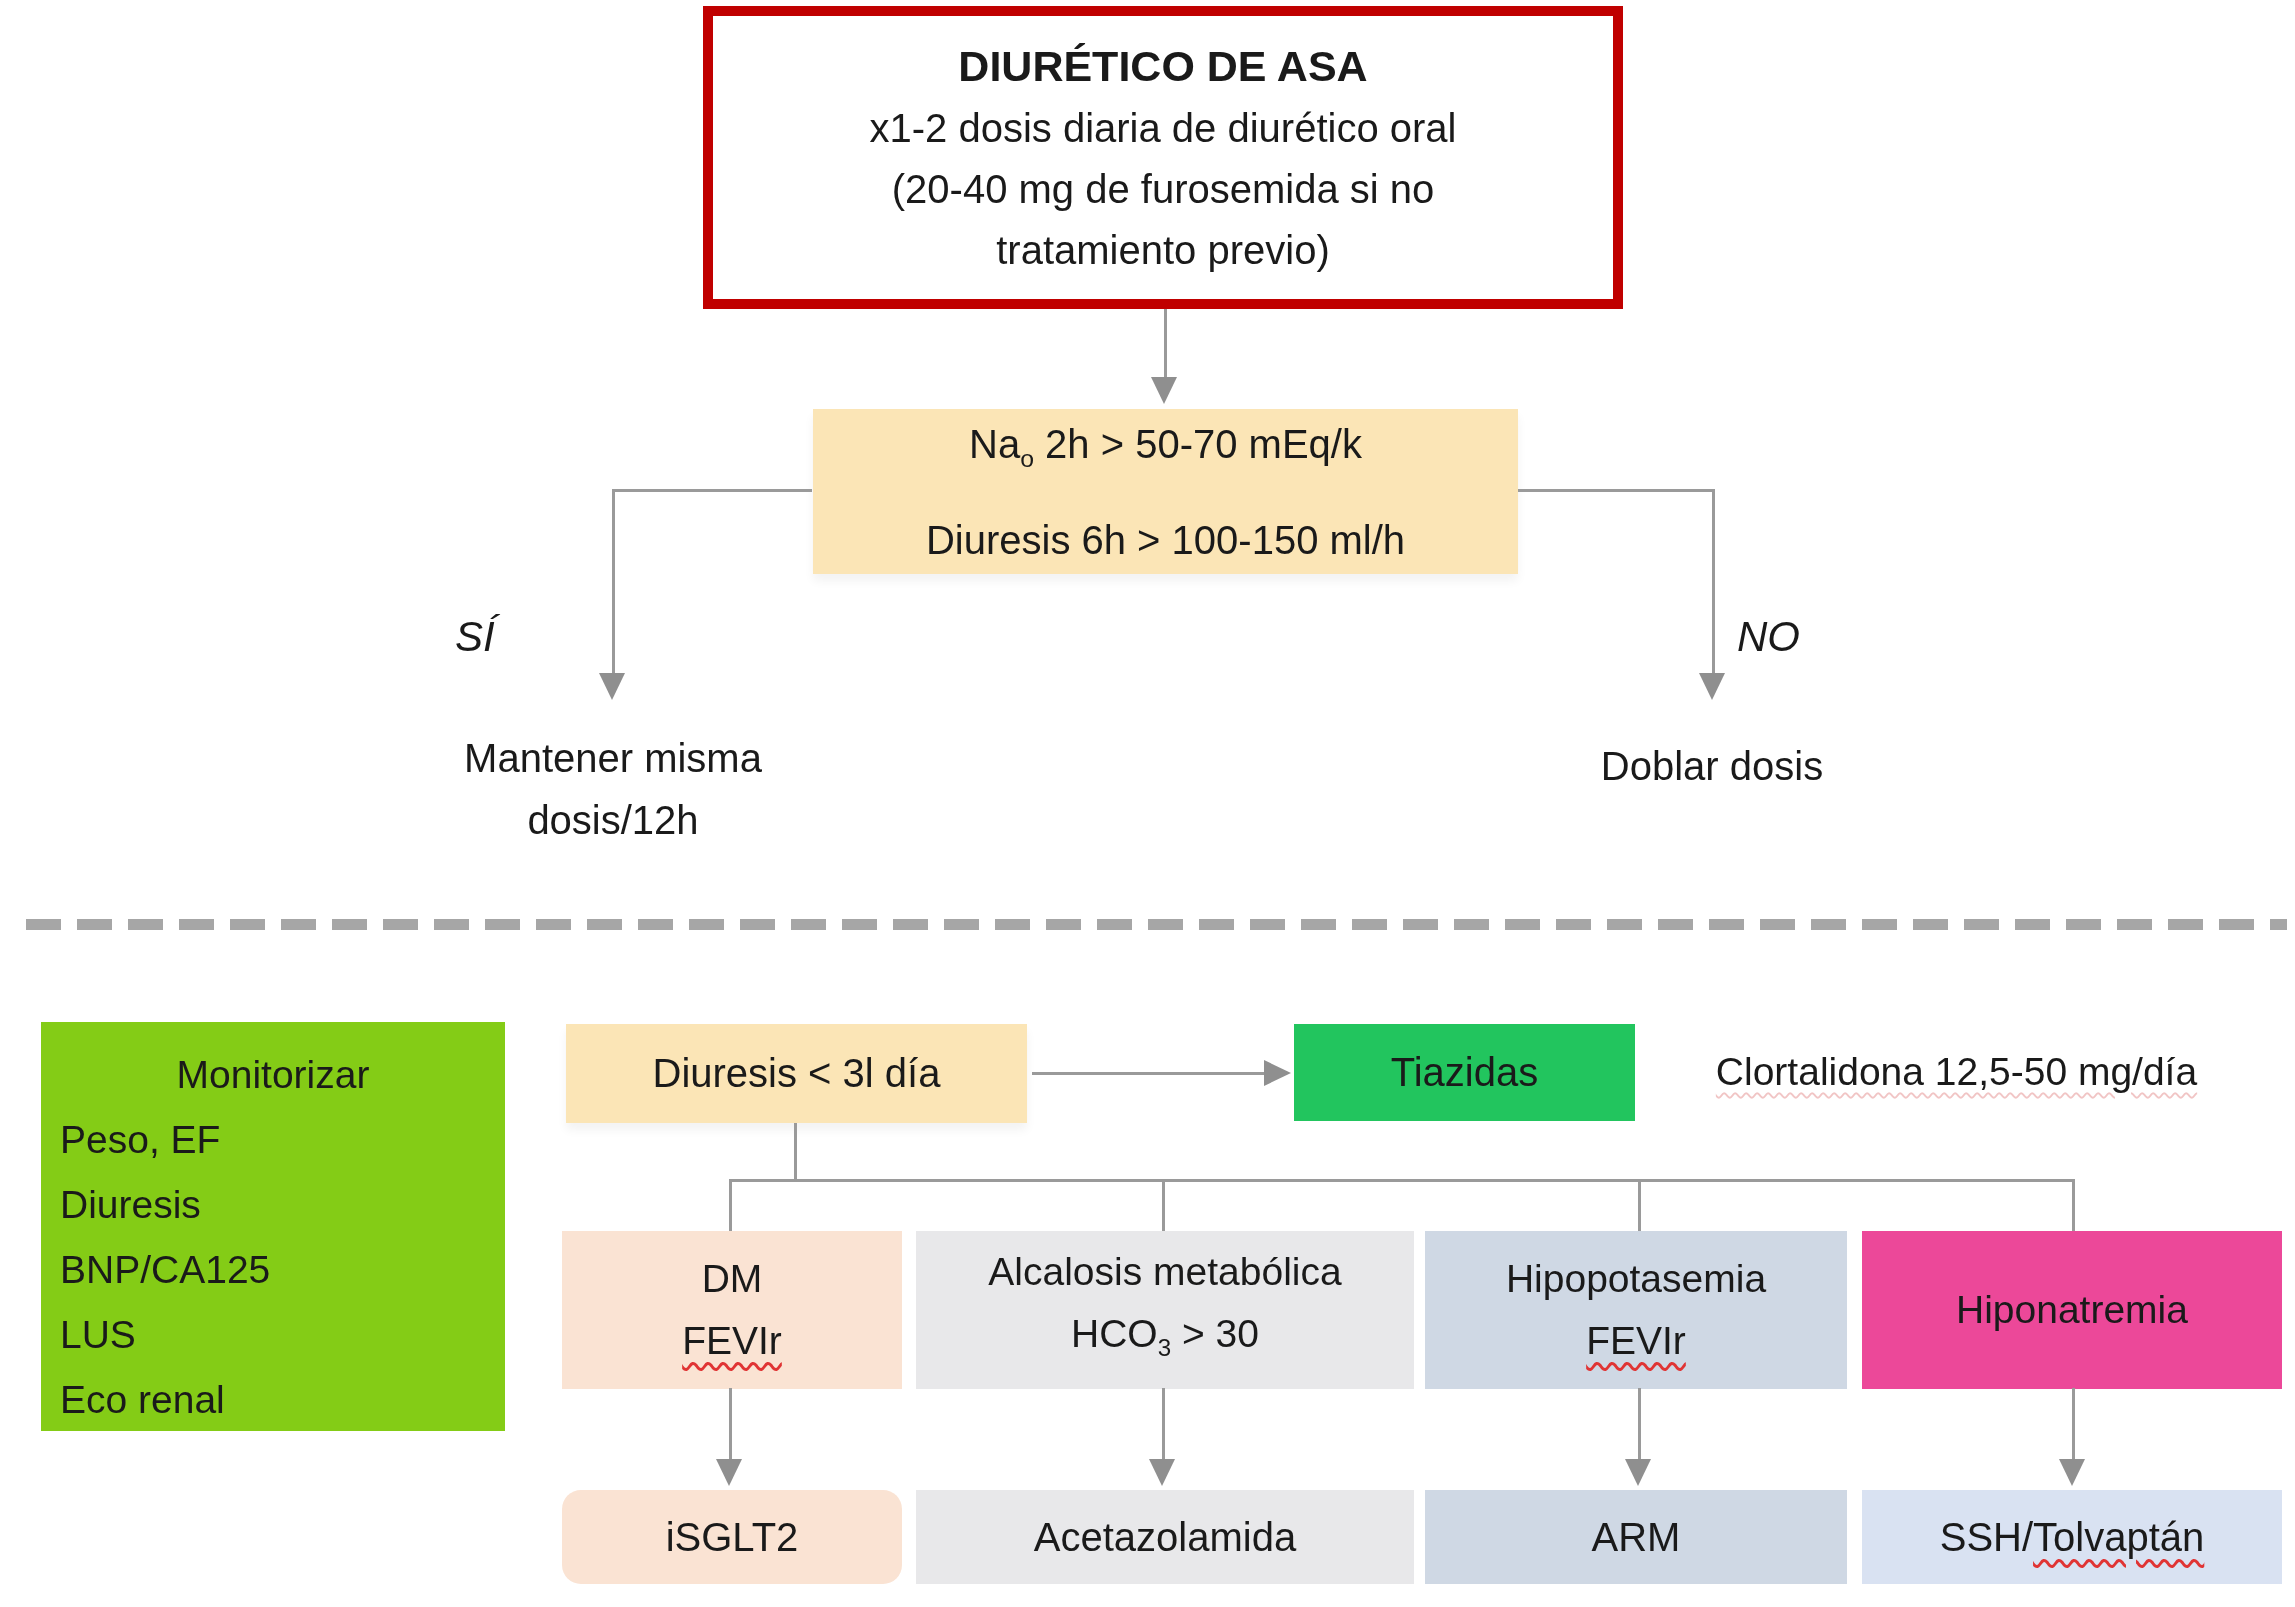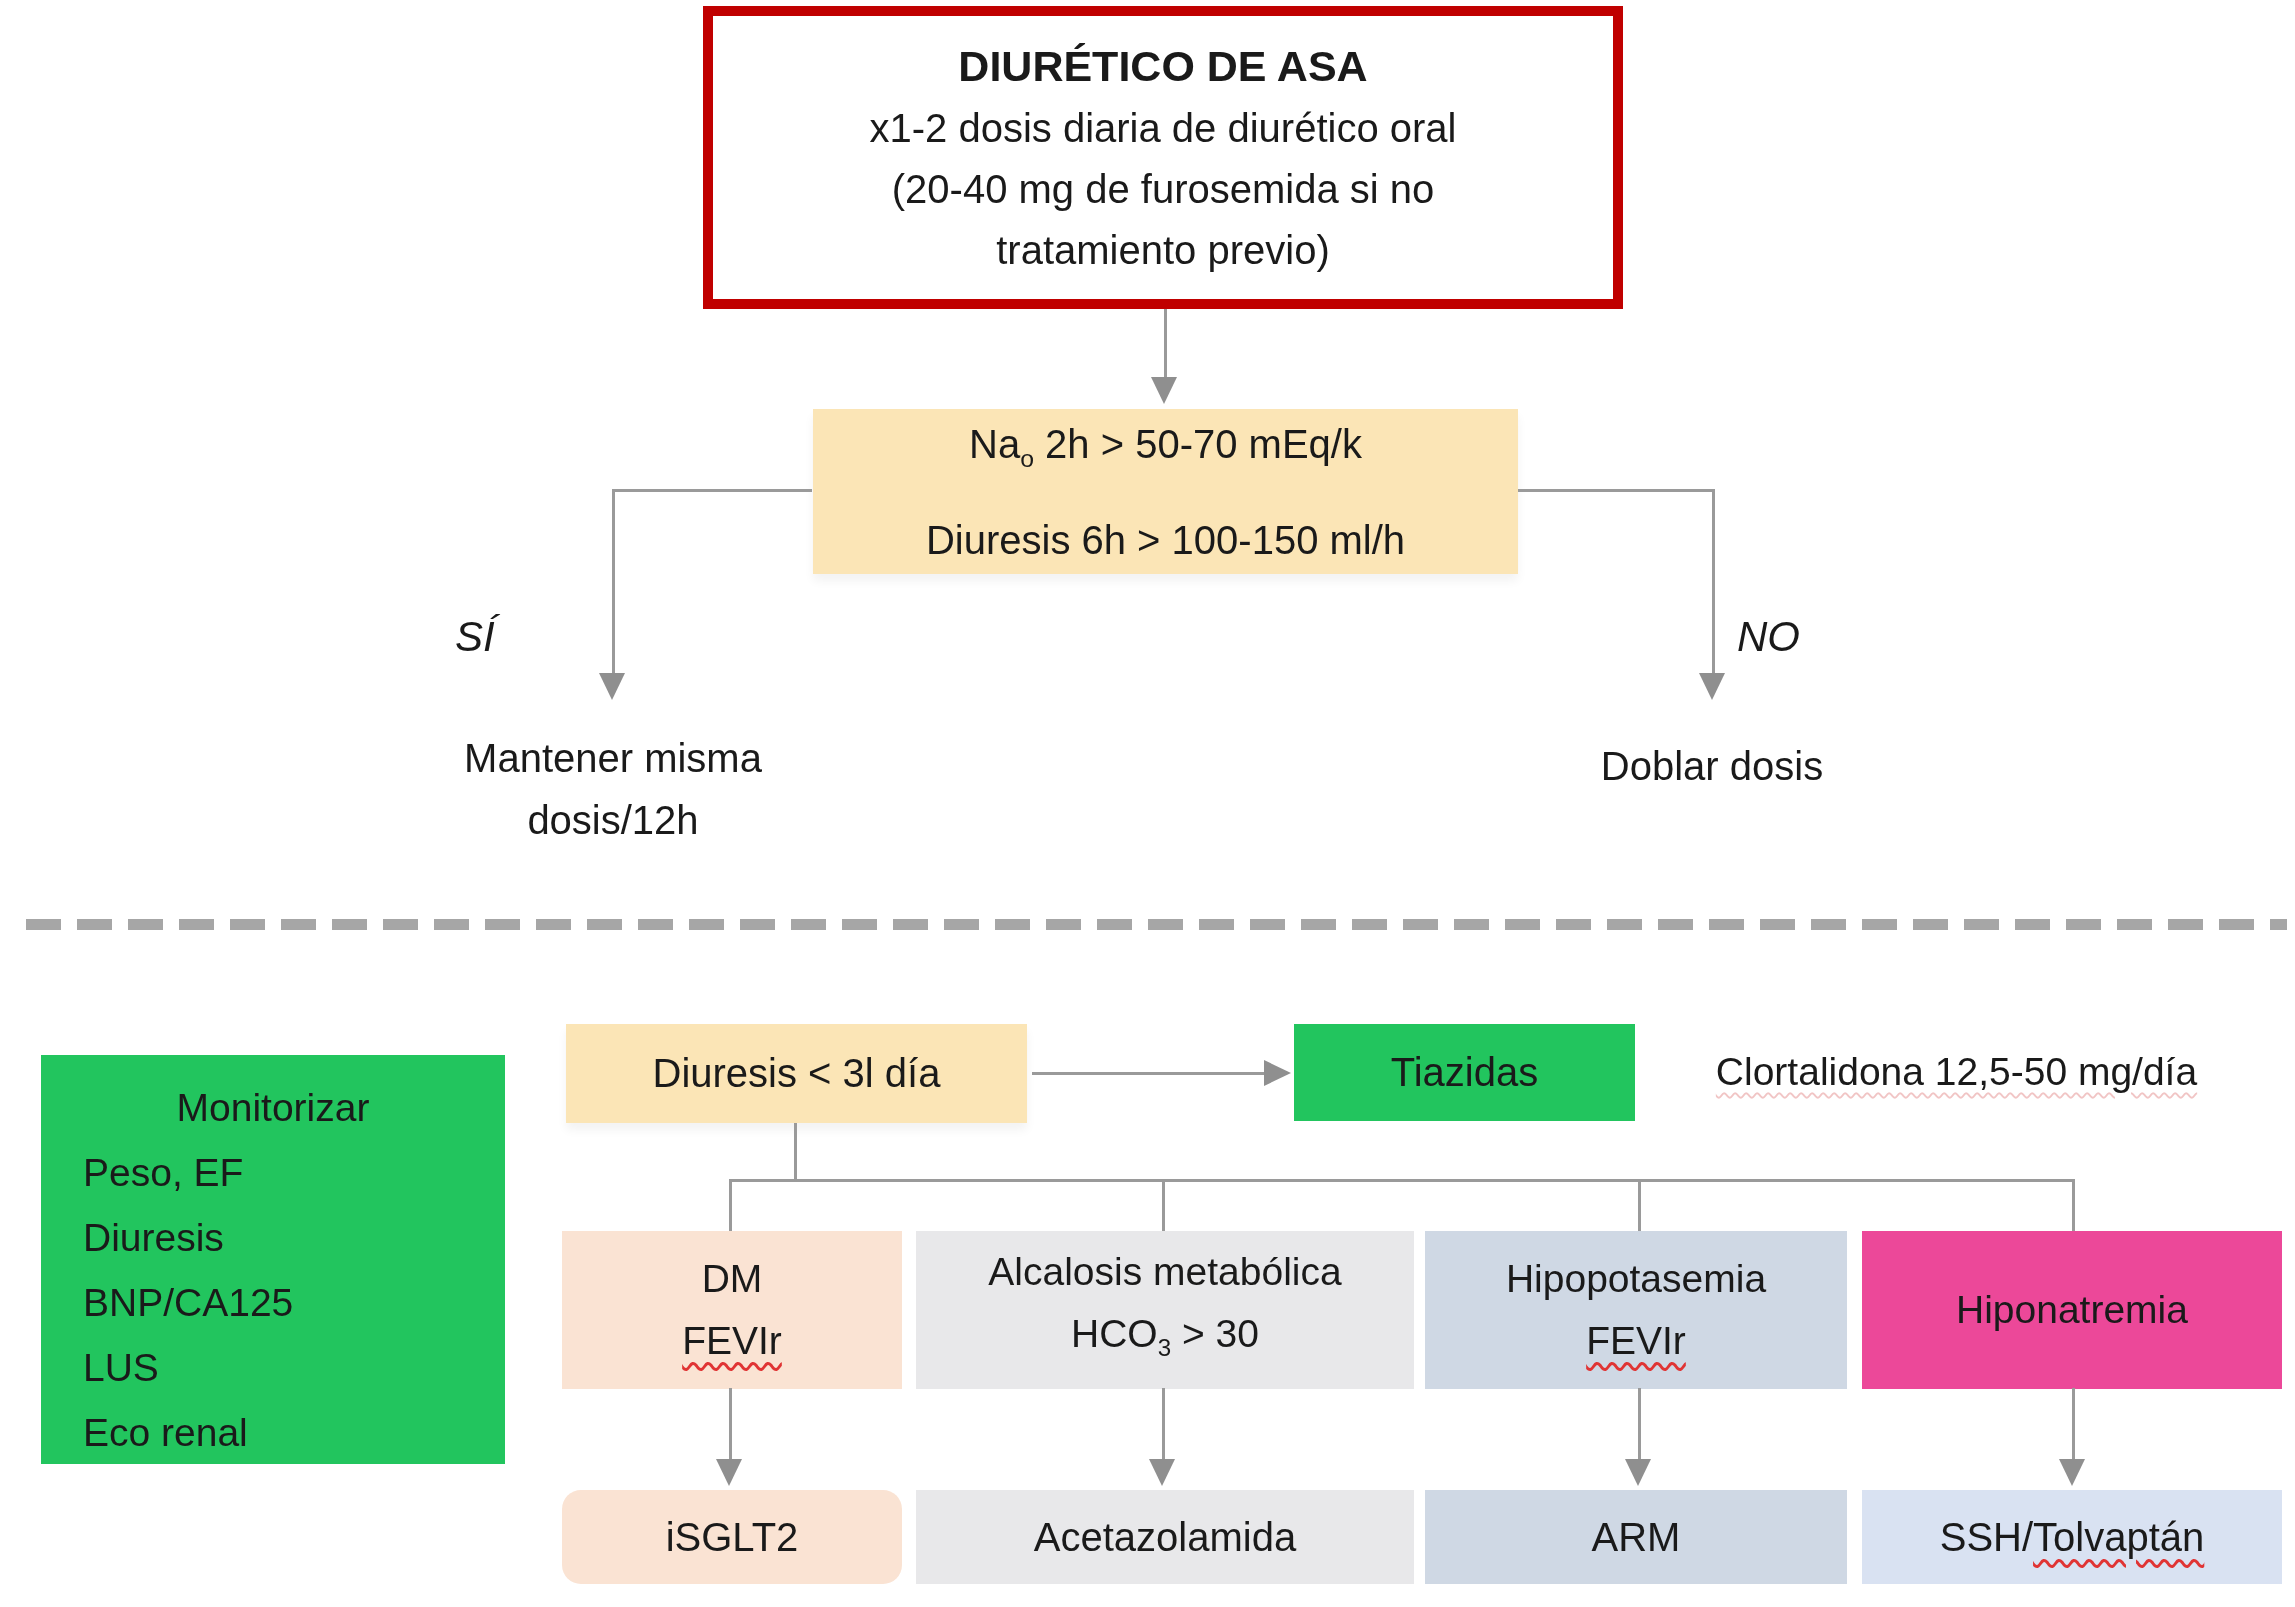--- a/index.html
+++ b/index.html
@@ -15,21 +15,21 @@
   .root-box{left:703px;top:6.4px;width:920px;height:303px;border:10px solid #C00000;background:#ffffff;box-sizing:border-box;}
   .root-title{font-size:43px;font-weight:bold;line-height:64px;}
   .root-line{font-size:40px;line-height:61px;}
   .decision-box{left:813px;top:409px;width:705px;height:165px;font-size:40px;line-height:66px;box-shadow:0 7.3px 9.2px rgba(0,0,0,0.05);gap:15px;}
   .label-big{position:absolute;font-size:42px;font-style:italic;}
   .result-text{position:absolute;font-size:40px;line-height:62px;text-align:center;}
   .divider{position:absolute;left:26px;top:919px;width:2261px;height:11px;
     background:repeating-linear-gradient(90deg,#a6a6a6 0 35px,transparent 35px 51px);}
   .monitor-box{left:41px;top:1022px;width:464px;height:409px;justify-content:flex-start;align-items:stretch;text-align:left;box-sizing:border-box;padding-top:20px;}
   .monitor-title{font-size:39px;line-height:65px;text-align:center;}
-  .monitor-item{font-size:39px;line-height:65px;padding-left:42px;}
+  .monitor-item{font-size:39px;line-height:65px;padding-left:19px;}
   .diuresis-box{left:566px;top:1024px;width:461px;height:99px;font-size:40px;box-shadow:0 7.3px 9.2px rgba(0,0,0,0.05);}
   .tiazidas-box{left:1294px;top:1024px;width:341px;height:97px;font-size:40px;}
   .note-text{position:absolute;left:1667px;top:1050px;width:579px;font-size:39px;text-align:center;}
   .cond-box{top:1231px;height:158px;font-size:39px;line-height:62px;}
   .res-box{top:1490px;height:94px;font-size:40px;}
   .col1{left:562px;width:340px;}
   .col2{left:916px;width:498px;}
   .col3{left:1425px;width:422px;}
   .col4{left:1862px;width:420px;}
   sub{font-size:0.62em;}
@@ -68,21 +68,21 @@
   <div class="label-big" style="left:1737px;top:613px;width:129px;">NO</div>
 
   <div class="result-text" style="left:374px;top:727px;width:478px;">
     <div>Mantener misma</div>
     <div>dosis/12h</div>
   </div>
   <div class="result-text" style="left:1473px;top:735px;width:478px;">Doblar dosis</div>
 
   <div class="divider"></div>
 
-  <div class="box monitor-box" style="background-color: #22c55e; margin-top: 33px;">
+  <div class="box monitor-box" style="background-color: #84cc16;">
     <div class="monitor-title">Monitorizar</div>
     <div class="monitor-item">Peso, EF</div>
     <div class="monitor-item">Diuresis</div>
     <div class="monitor-item">BNP/CA125</div>
     <div class="monitor-item">LUS</div>
     <div class="monitor-item">Eco renal</div>
   </div>
 
   <div class="box diuresis-box" style="background-color: rgb(251, 229, 182);">
     <div>Diuresis &lt; 3l día</div>

